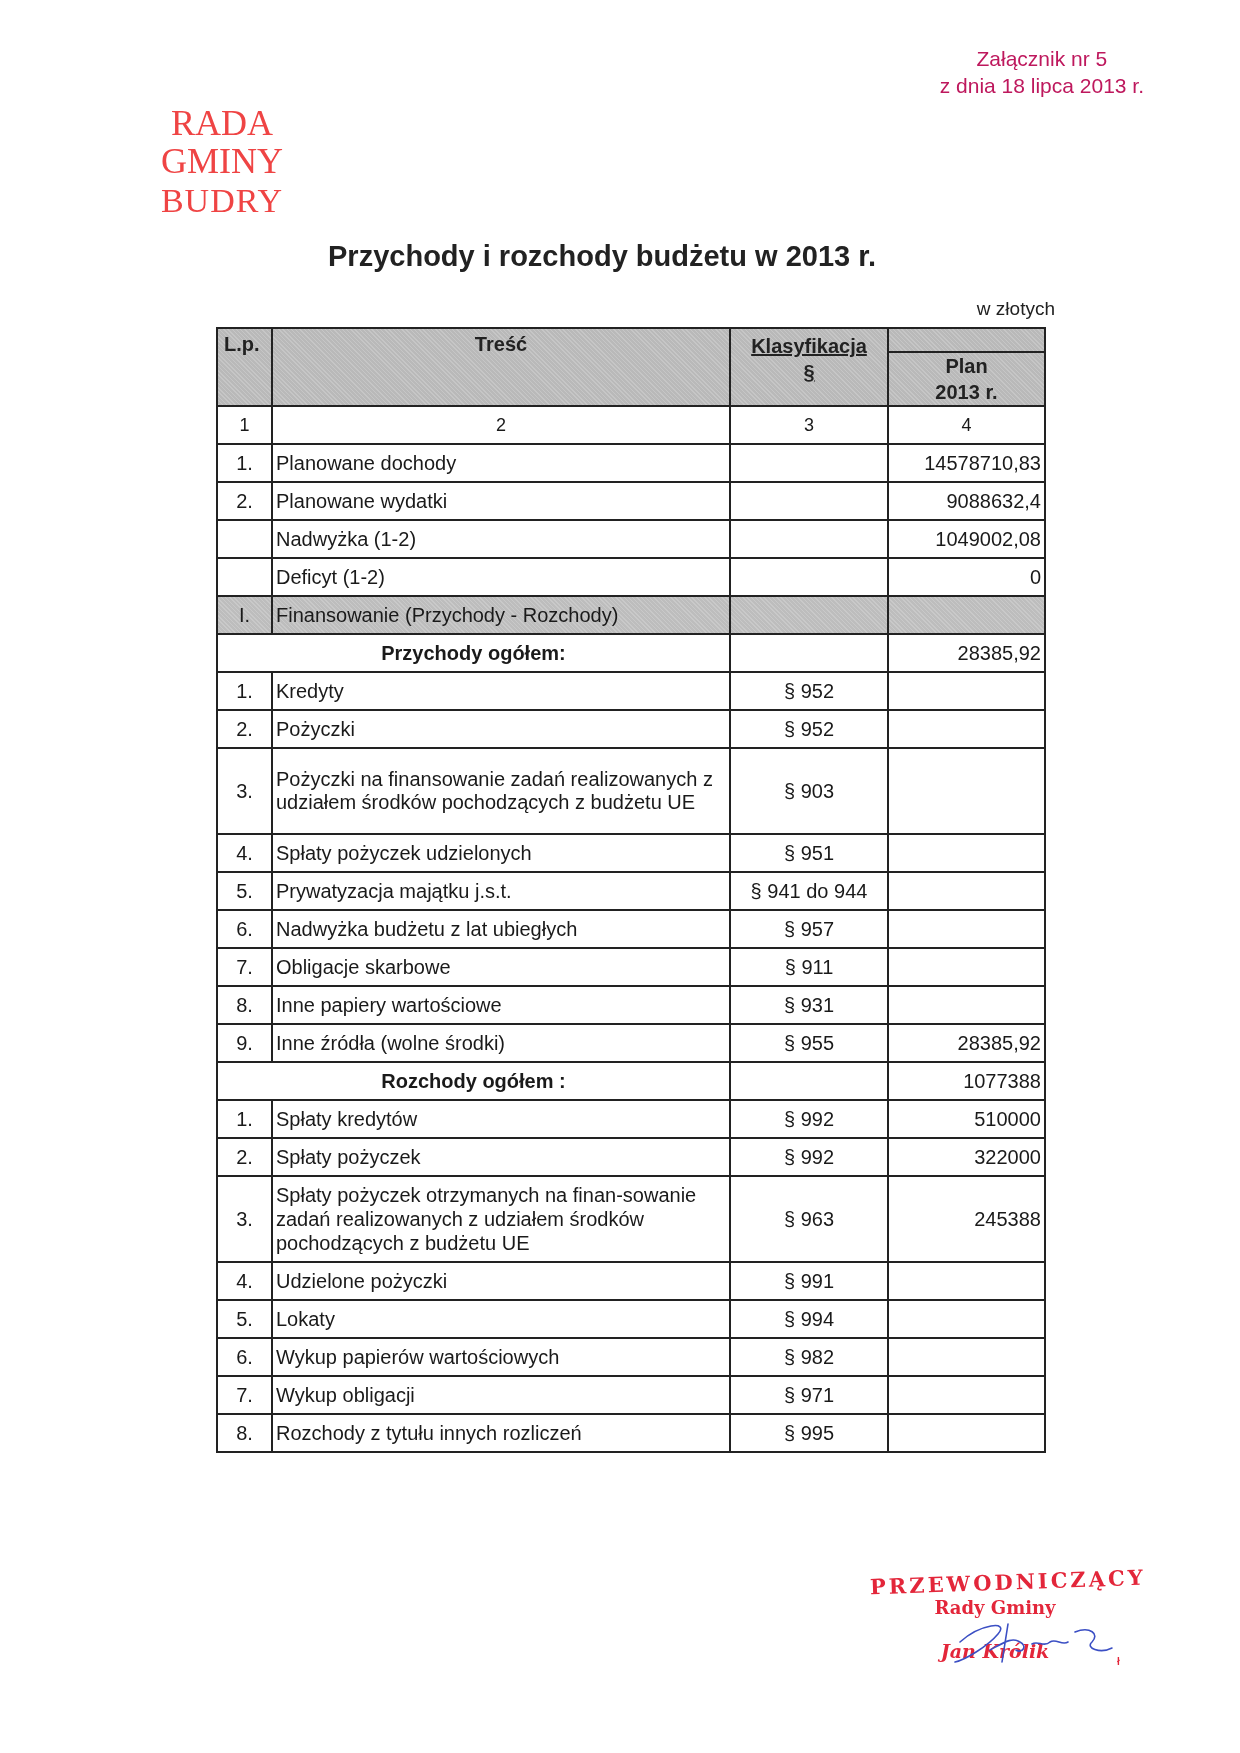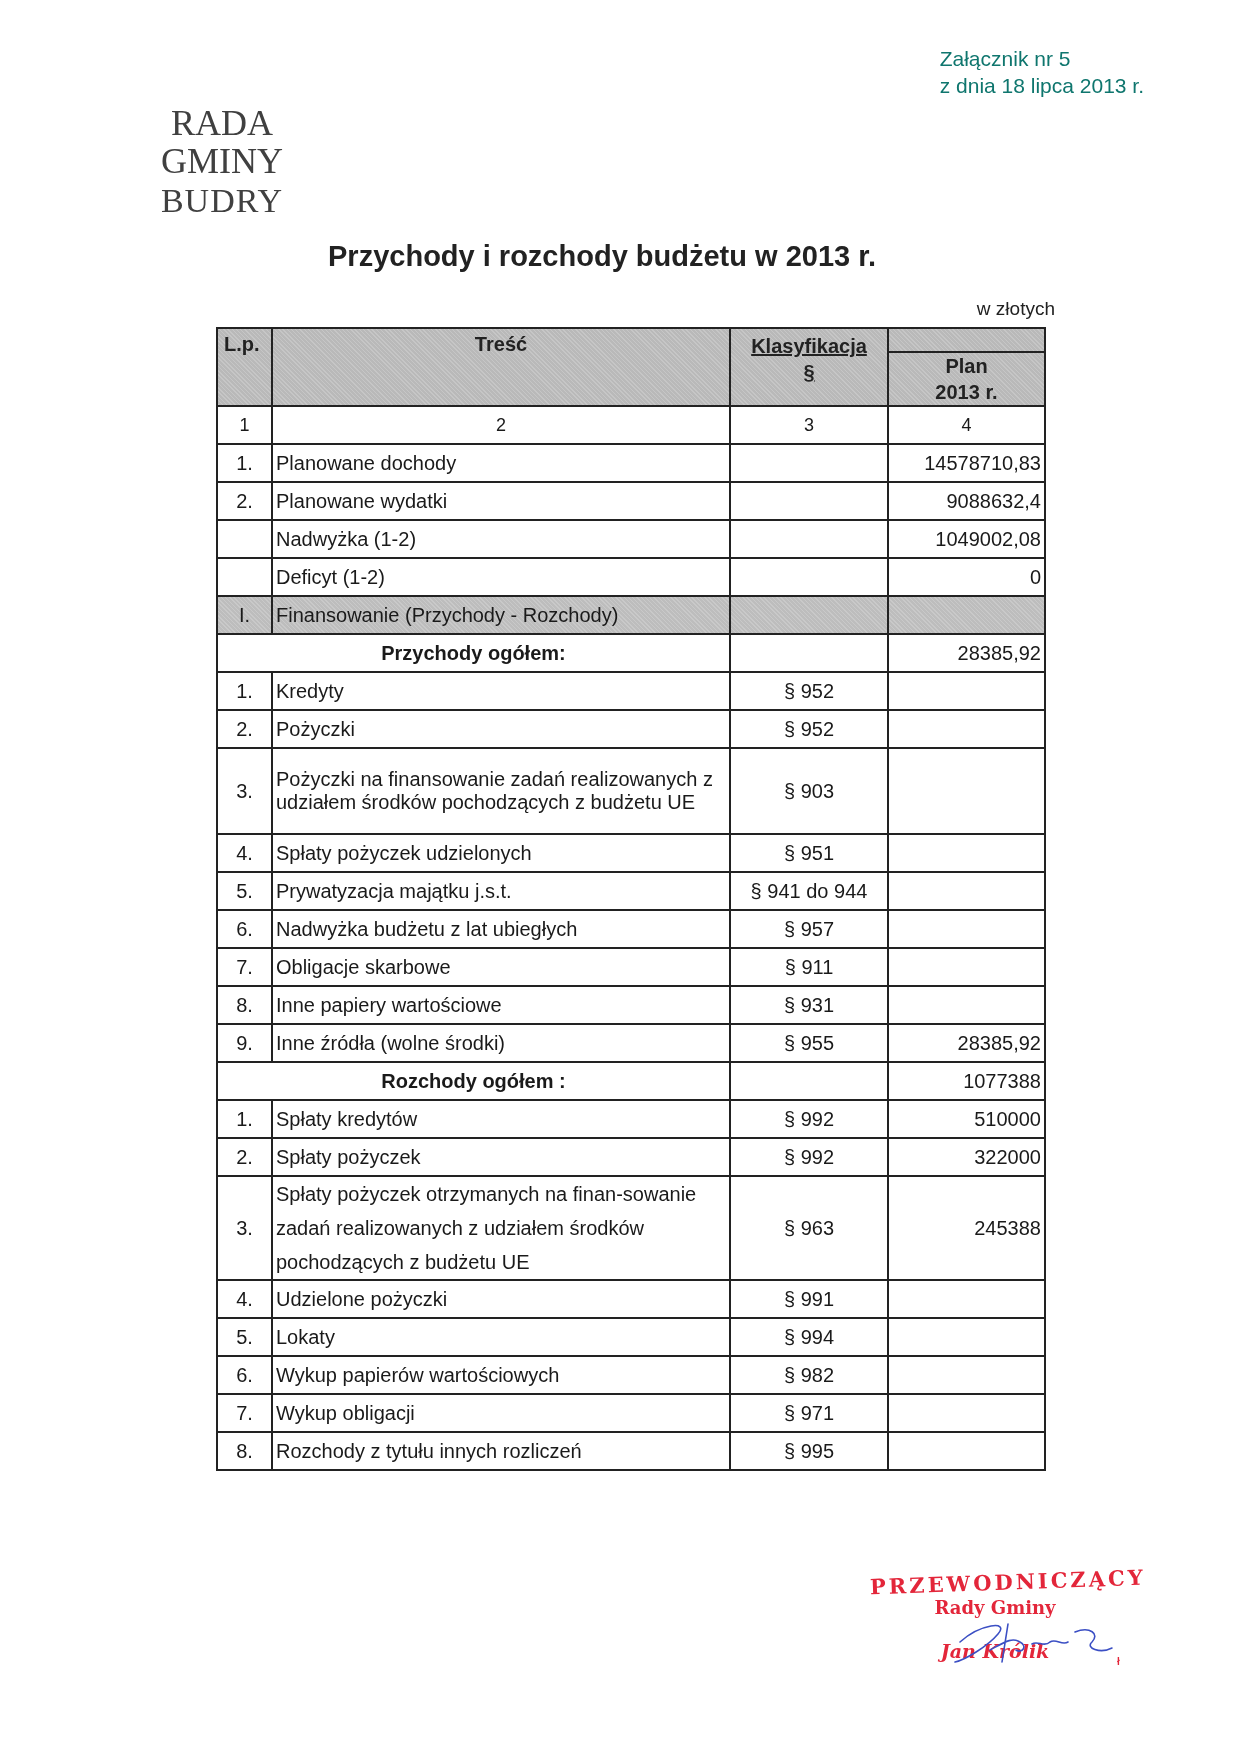--- a/index.html
+++ b/index.html
@@ -1,24 +1,24 @@
 <!DOCTYPE html>
 <html><head>
 <meta charset="utf-8">
 <style>
   html, body { margin: 0; padding: 0; background: #ffffff; }
   body { width: 1240px; height: 1753px; position: relative; overflow: hidden;
          font-family: "Liberation Sans", sans-serif; color: #1a1a1a; }
 
   .stamp-council { position: absolute; left: 112px; top: 105px; width: 220px; text-align: center;
-                   font-family: "Liberation Serif", "DejaVu Serif", serif; color: #404040; line-height: 1.05; }
+                   font-family: "Liberation Serif", "DejaVu Serif", serif; color: #ef4444; line-height: 1.05; }
   .stamp-council .l1 { font-size: 36px; letter-spacing: 0px; display:block; }
   .stamp-council .l2 { font-size: 34px; letter-spacing: 1px; display:block; font-weight: normal; margin-top: 2px; }
 
-  .annex { position: absolute; right: 96px; top: 45px; text-align: left; font-size: 21px; line-height: 27px; color: #0f766e; }
+  .annex { position: absolute; right: 96px; top: 45px; text-align: center; font-size: 21px; line-height: 27px; color: #be185d; }
   .annex div { white-space: nowrap; }
 
   .title { position: absolute; left: 0; width: 1204px; top: 240px; text-align: center;
            font-size: 29px; font-weight: bold; color: #222; }
 
   .unit { position: absolute; right: 185px; top: 298px; font-size: 19px; color: #222; }
 
   table.budget { position: absolute; left: 216px; top: 327px; width: 828px; border-collapse: collapse;
                  table-layout: fixed; font-size: 20px; }
   table.budget td { border: 2px solid #222; padding: 0 3px; height: 36px; vertical-align: middle; }
@@ -34,21 +34,21 @@
   .hdr td.plan { text-align: center; line-height: 26px; height: 50px; }
   .nums td { height: 14px; line-height: 14px; font-size: 18px; text-align: center; padding: 0; }
 
   td.lp { text-align: center; }
   td.kl { text-align: center; }
   td.val { text-align: right; padding-right: 2px; }
   tr.section td { background-color: #bdbdbd;
                   background-image: repeating-linear-gradient(45deg, rgba(255,255,255,0.18) 0 1px, transparent 1px 3px); }
   tr.total td.label { text-align: center; font-weight: bold; border-radius: 18px; }
   tr.tall td { height: 84px; }
-  tr.tall3 td { height: 84px; line-height: 34px; }
+  tr.tall3 td { height: 84px; line-height: 24px; }
 
   .stamp-chair { position: absolute; left: 870px; top: 1570px; width: 250px; color: #e3263a;
                  font-family: "DejaVu Serif", "Liberation Serif", serif; text-align: center; }
   .stamp-chair .role { font-size: 21px; font-weight: bold; letter-spacing: 3px; display:block; transform: rotate(-2deg); }
   .stamp-chair .body { font-size: 18px; font-weight: bold; display:block; margin-top: 2px; }
   .stamp-chair .name { font-size: 19px; font-weight: bold; font-style: italic; display:block; margin-top: 22px; }
   .signature { position: absolute; left: 950px; top: 1612px; }
   .mark { position: absolute; left: 1117px; top: 1656px; color: #e3263a; font-size: 10px; font-weight: bold; }
 </style>
 </head>

